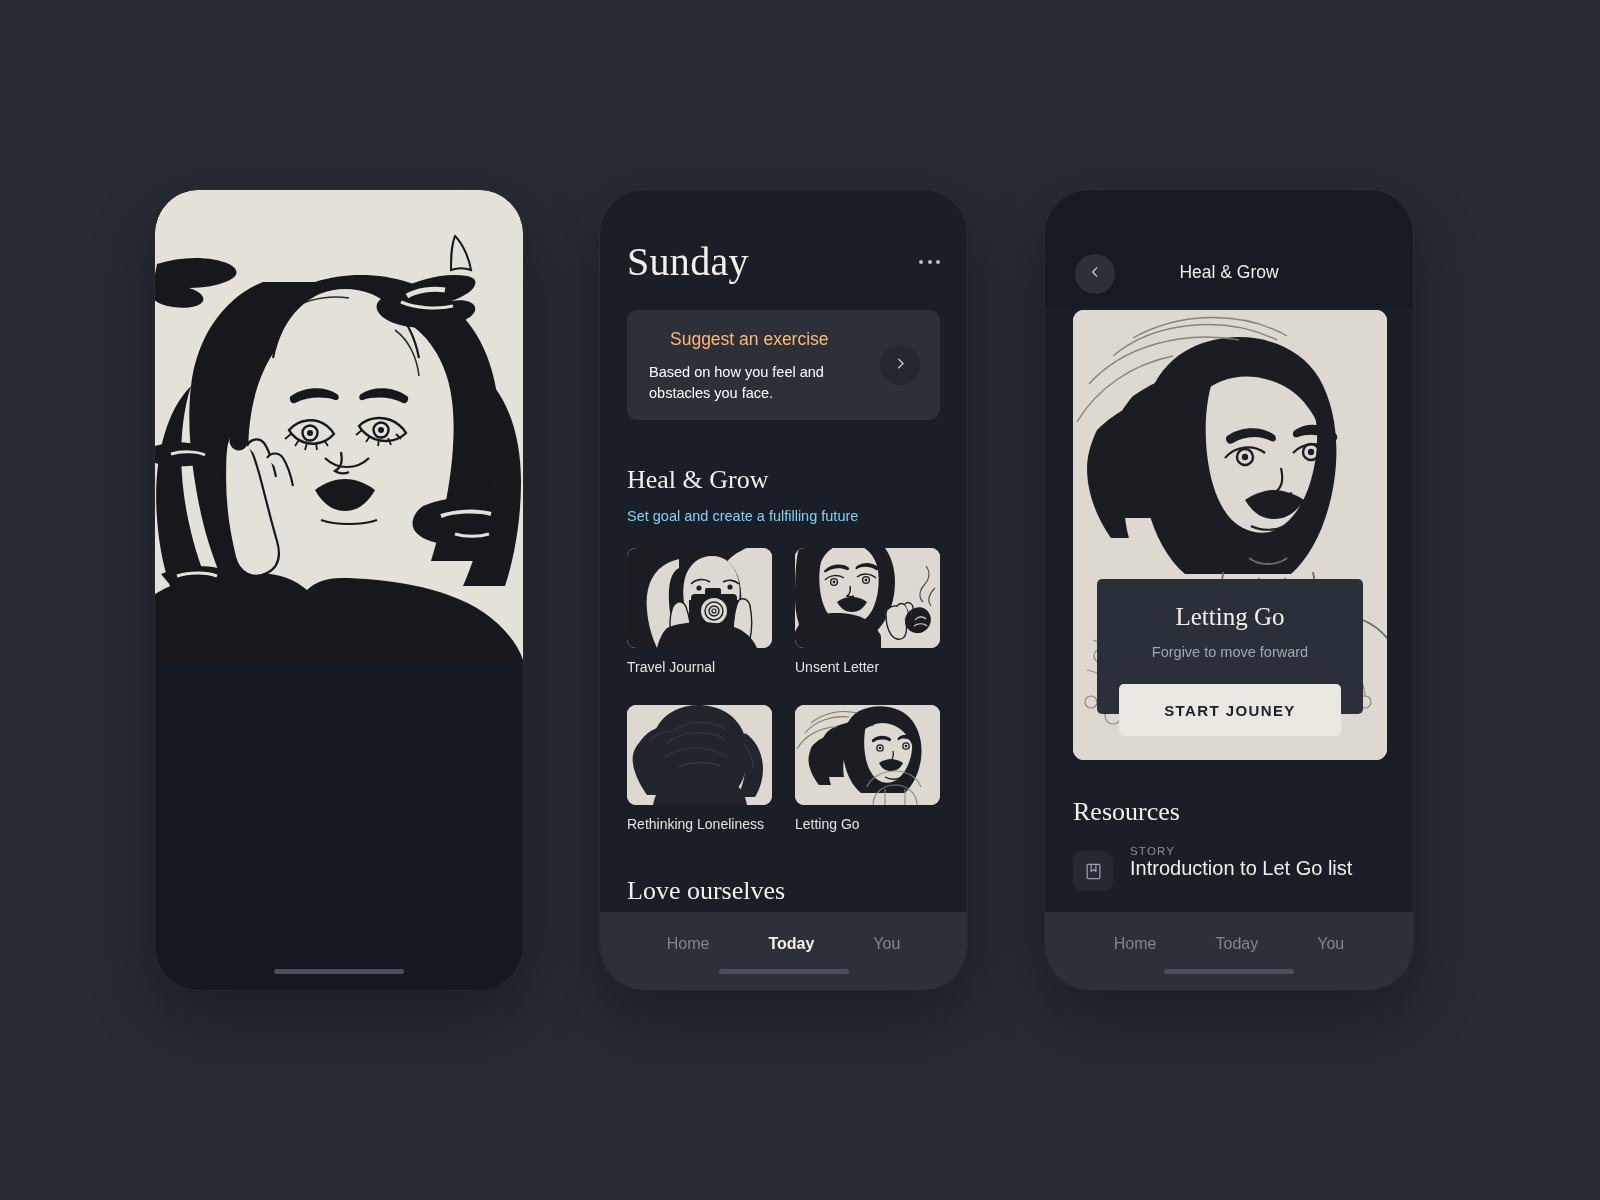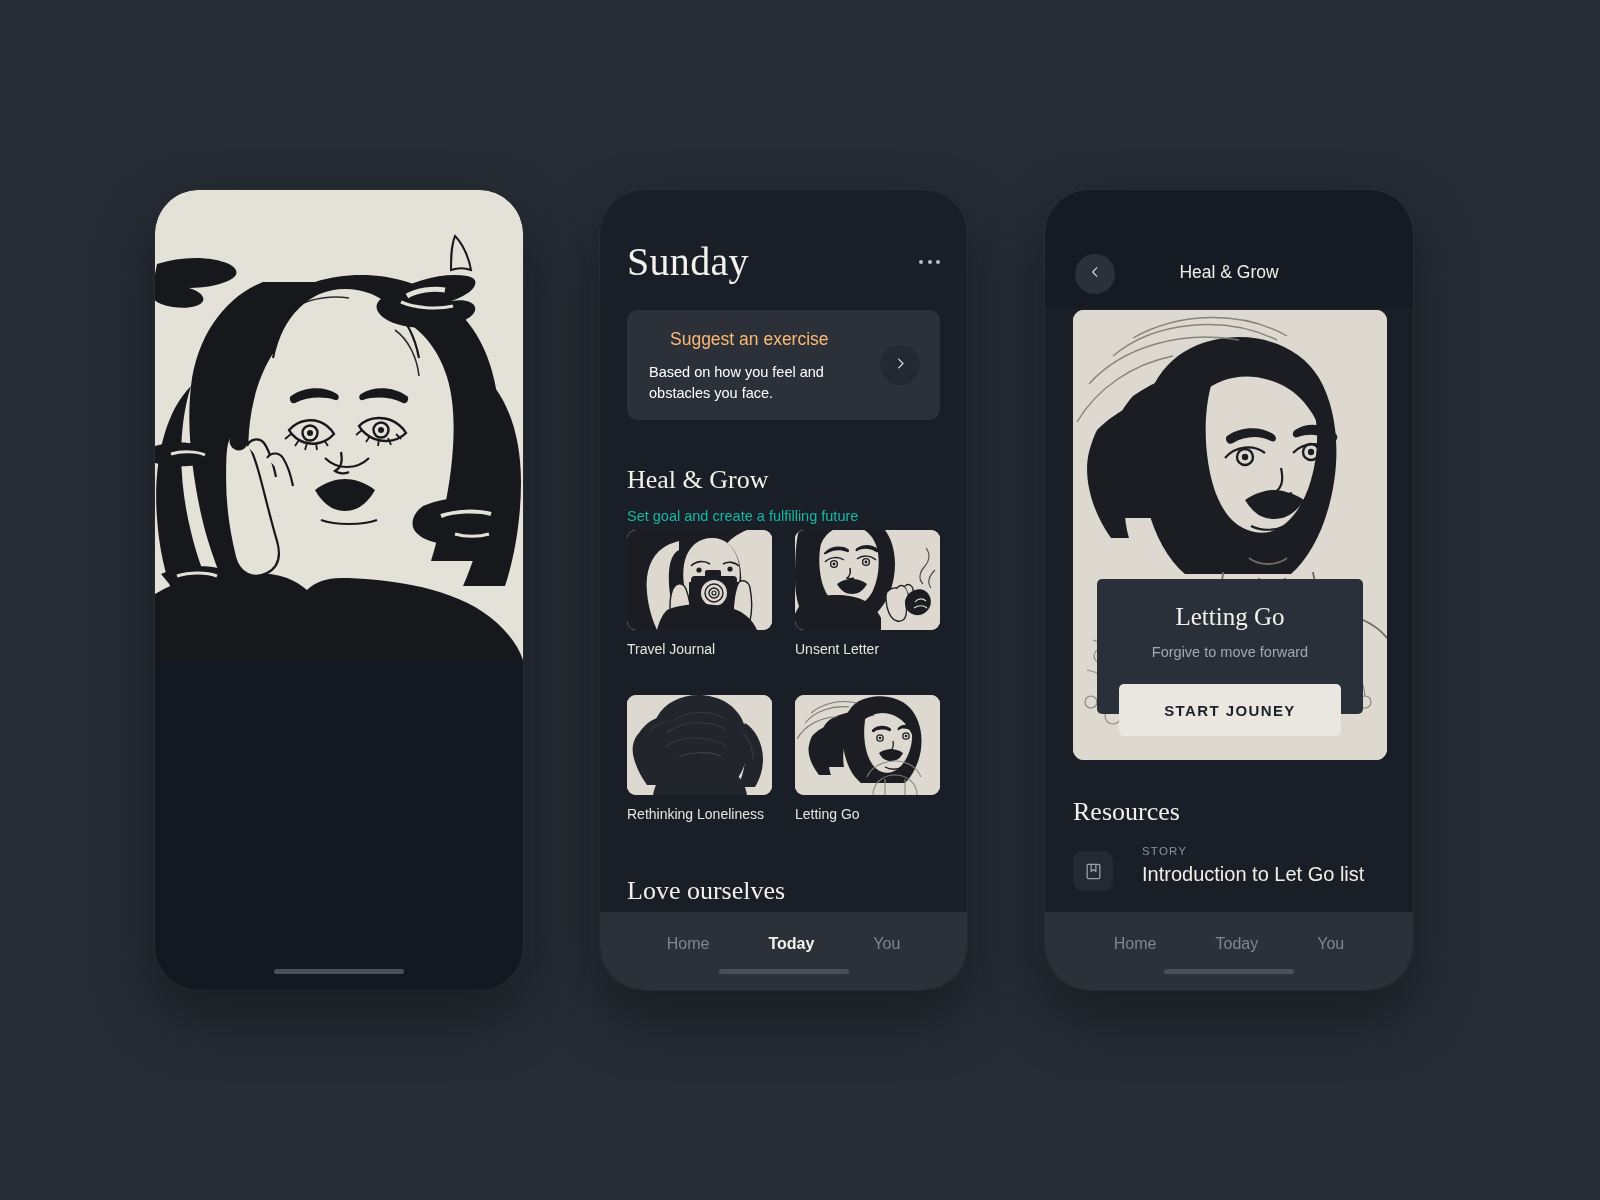--- a/index.html
+++ b/index.html
@@ -92,25 +92,25 @@
   }
   .suggest-arrow svg { width:15px; height:15px; }
 
   .sec-title {
     font-family:"Liberation Serif", serif;
     color:#f2f0ea; line-height:1;
   }
   .p2-sec1 { position:absolute; left:27px; top:277px; font-size:26px; }
   .p2-sec1-sub {
     position:absolute; left:27px; top:318px;
-    font-size:14.5px; color:#14b8a6;
-  }
-
-  .grid { position:absolute; left:27px; top:340px; width:313px;
-          display:flex; flex-wrap:wrap; gap:38px 23px;justify-content:space-between; }
+    font-size:14.5px; color:#7dd3fc;
+  }
+
+  .grid { position:absolute; left:27px; top:358px; width:313px;
+          display:flex; flex-wrap:wrap; gap:30px 23px;justify-content:space-between; }
   .tile { width:145px; }
   .tile-img {
     width:145px; height:100px; border-radius:9px;
     background:#ddd9d0; overflow:hidden; display:block;
   }
   .tile-img svg { display:block; width:100%; height:100%; }
   .tile-label { margin-top:11px; font-size:14px; color:#e7e5df; }
 
   .p2-sec2 { position:absolute; left:27px; top:688px; font-size:26px; }
 
@@ -160,28 +160,28 @@
     height:52px; border-radius:5px; background:#e9e7e0;
     display:flex; align-items:center; justify-content:center;
     font-size:15px; font-weight:bold; letter-spacing:1.4px; color:#1c2029;
   }
 
   .p3-res-title {
     position:absolute; left:28px; top:609px;
     font-family:"Liberation Serif", serif;
     font-size:26px; color:#f2f0ea; line-height:1;
   }
-  .res-row { position:absolute; left:28px; top:655px; display:flex; gap:29px; align-items:flex-start; }
+  .res-row { position:absolute; left:28px; top:655px; display:flex; gap:17px; align-items:flex-start; }
   .res-icon {
     width:40px; height:40px; border-radius:9px; background:#242932;
     display:flex; align-items:center; justify-content:center; margin-top:6px;
   }
   .res-icon svg { width:19px; height:19px; }
   .res-kicker { font-size:11.5px; letter-spacing:1.2px; color:#8d9199; }
-  .res-name { margin-top:6px; font-size:20px; color:#f0eee8; }
+  .res-name { font-size:20px; color:#f0eee8; }
 </style>
 </head>
 <body>
 
 <div class="stage">
 
   <div class="phone phone-1">
     <div class="screen">
 
       <div class="hero-img">

